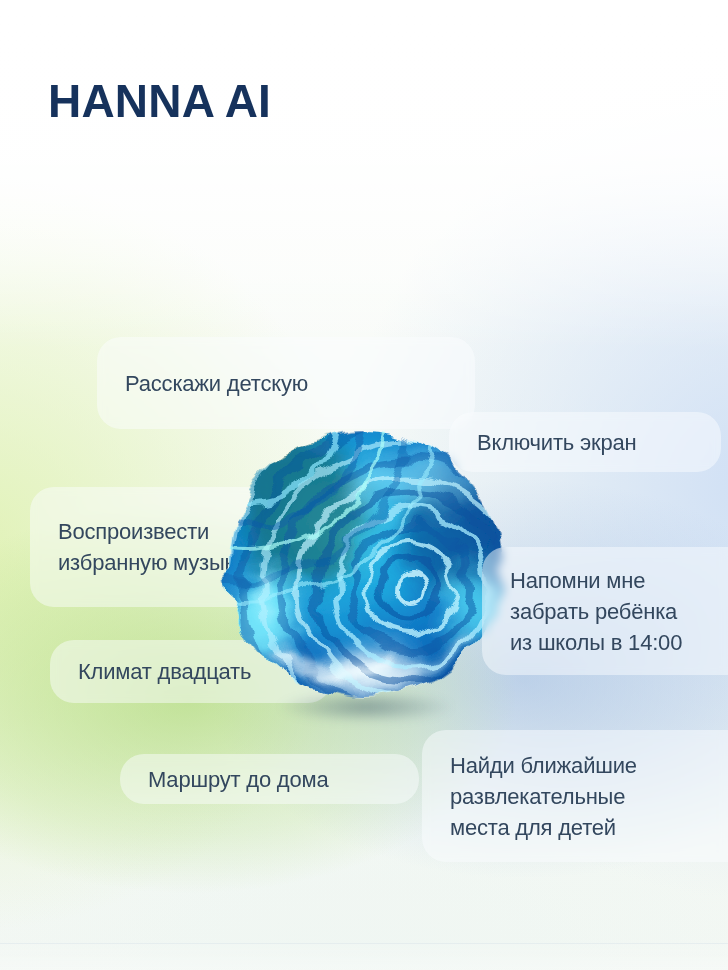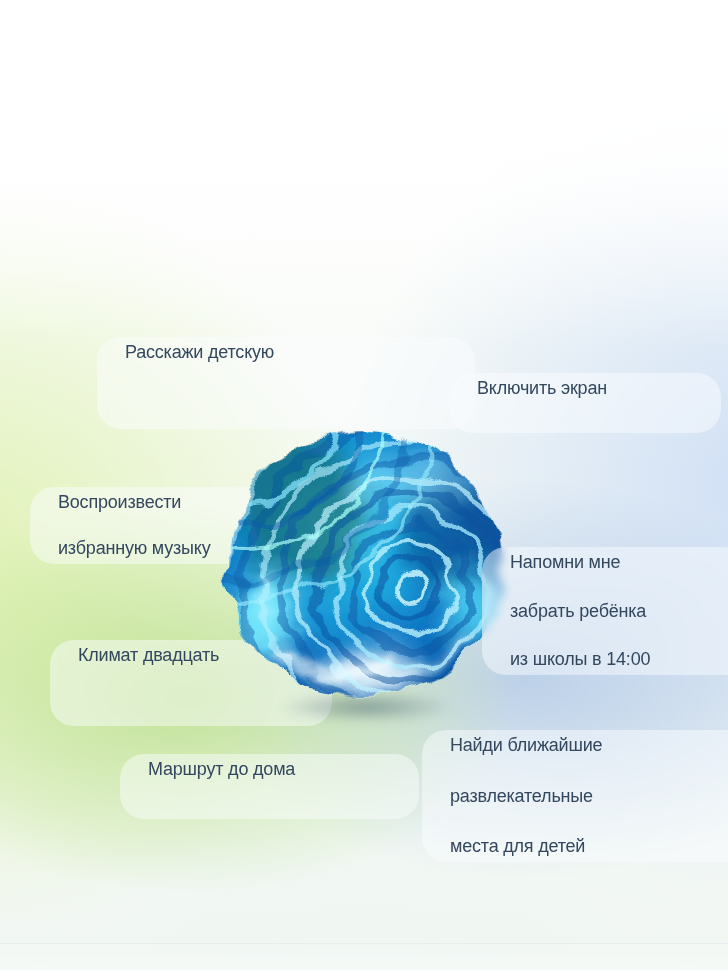--- a/index.html
+++ b/index.html
@@ -33,37 +33,37 @@
     font-size: 46px;
     line-height: 51px;
   }
 
   .bubble {
     position: absolute;
     background: rgba(250,253,255,0.48);
     border-radius: 24px;
     display: flex;
     flex-direction: column;
-    justify-content: space-between;
+    justify-content: center;
     padding: 0 28px;
     color: #33475e;
-    font-size: 18px;
+    font-size: 22px;
     line-height: 31px;
     letter-spacing: -0.2px;
     backdrop-filter: blur(5px);
     z-index: 1;
   }
   .bubble.right { z-index: 3; }
 
   .bubble-story    { left:  97px; top: 337px; width: 322px; height:  92px; }
-  .bubble-screen   { left: 449px; top: 373px; width: 216px; height:  60px; }
-  .bubble-music    { left:  30px; top: 487px; width: 242px; height:  77px; }
+  .bubble-screen   { left: 449px; top: 412px; width: 216px; height:  60px; }
+  .bubble-music    { left:  30px; top: 487px; width: 242px; height:  120px; }
   .bubble-reminder { left: 482px; top: 547px; width: 224px; height: 128px; }
-  .bubble-climate  { left:  50px; top: 640px; width: 226px; height:  86px; }
-  .bubble-route    { left: 120px; top: 754px; width: 243px; height:  65px; }
+  .bubble-climate  { left:  50px; top: 640px; width: 226px; height:  63px; }
+  .bubble-route    { left: 120px; top: 754px; width: 243px; height:  50px; }
   .bubble-places   { left: 422px; top: 730px; width: 284px; height: 132px; }
 
   .orb-shadow {
     position: absolute;
     left: 248px; top: 686px;
     width: 236px; height: 42px;
     background: radial-gradient(closest-side, rgba(30,60,85,0.40), rgba(30,60,85,0) 75%);
     filter: blur(5px);
     z-index: 2;
   }
@@ -83,20 +83,21 @@
     border-top: 1px solid rgba(185,202,214,0.25);
     z-index: 4;
   }
 </style>
 </head>
 <body>
 
 <div class="canvas">
 
   <div class="title-block">
+    <span class="title-line">HANNA AI</span>
   </div>
 
   <div class="bubble bubble-story">
     <span>Расскажи детскую</span>
   </div>
 
   <div class="bubble right bubble-screen">
     <span>Включить экран</span>
   </div>
 

